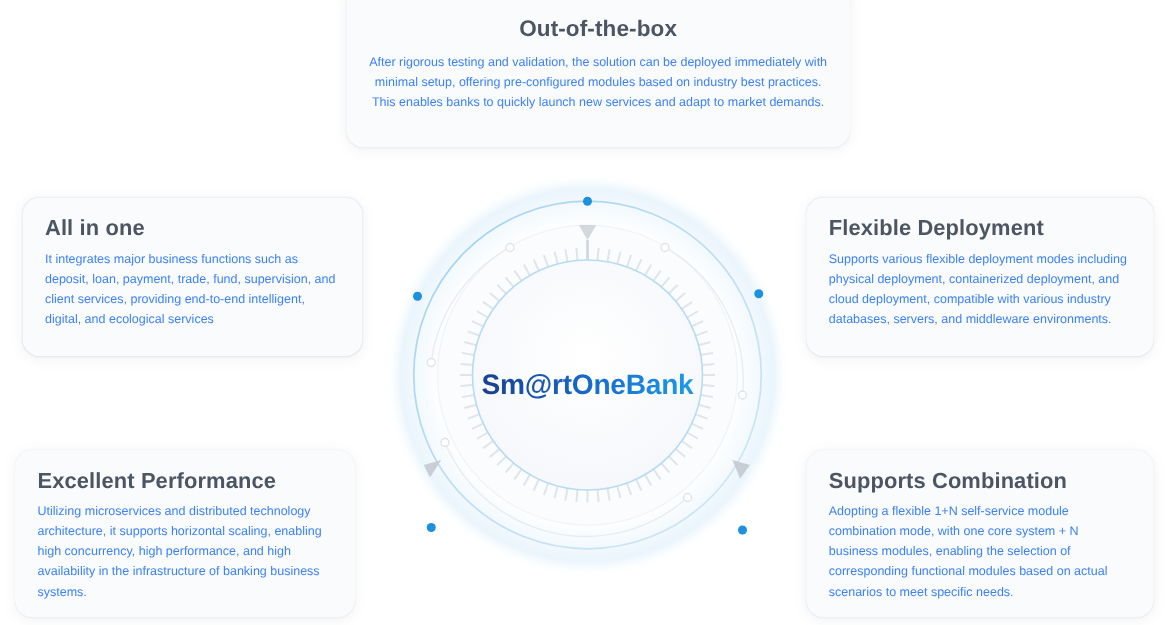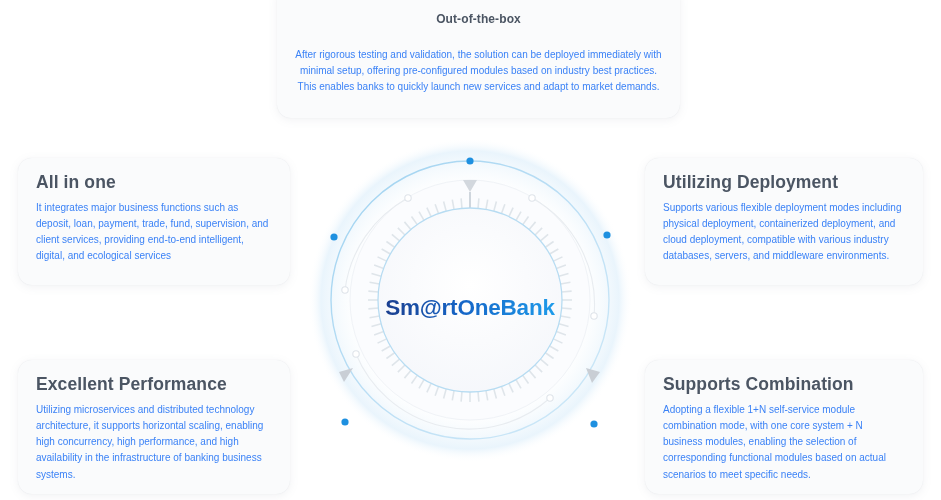--- a/index.html
+++ b/index.html
@@ -46,33 +46,33 @@
   .align-center{ text-align: center;}
 
   
   #card-out-of-the-box {
     left: 277px;
     top: -14px;
     width: 403px;
     height: 132px;
     padding-top: 26px;
   }
-  #card-out-of-the-box .card-title { font-size: 12px; margin-bottom: 20px; }
+  #card-out-of-the-box .card-title { font-size: 18px; margin-bottom: 8px; }
 
   
   #card-all-in-one {
     left: 18px;
     top: 158px;
     width: 272px;
     height: 127px;
   }
 
   
   #card-excellent-performance {
-    left: 18px;
+    left: 12px;
     top: 360px;
     width: 272px;
     height: 134px;
   }
 
   
   #card-flexible-deployment {
     left: 645px;
     top: 158px;
     width: 278px;
@@ -405,21 +405,21 @@
     <div class="card-title">Out-of-the-box</div>
     <div class="card-body">After rigorous testing and validation, the solution can be deployed immediately with minimal setup, offering pre-configured modules based on industry best practices. This enables banks to quickly launch new services and adapt to market demands.</div>
   </div>
 
   <div class="card align-right" id="card-all-in-one">
     <div class="card-title">All in one</div>
     <div class="card-body">It integrates major business functions such as deposit, loan, payment, trade, fund, supervision, and client services, providing end-to-end intelligent, digital, and ecological services</div>
   </div>
 
   <div class="card align-left" id="card-flexible-deployment">
-    <div class="card-title">Utilizing Deployment</div>
+    <div class="card-title">Flexible Deployment</div>
     <div class="card-body">Supports various flexible deployment modes including physical deployment, containerized deployment, and cloud deployment, compatible with various industry databases, servers, and middleware environments.</div>
   </div>
 
   <div class="card align-right" id="card-excellent-performance">
     <div class="card-title">Excellent Performance</div>
     <div class="card-body">Utilizing microservices and distributed technology architecture, it supports horizontal scaling, enabling high concurrency, high performance, and high availability in the infrastructure of banking business systems.</div>
   </div>
 
   <div class="card align-left" id="card-modular-combination">
     <div class="card-title">Supports Combination</div>

